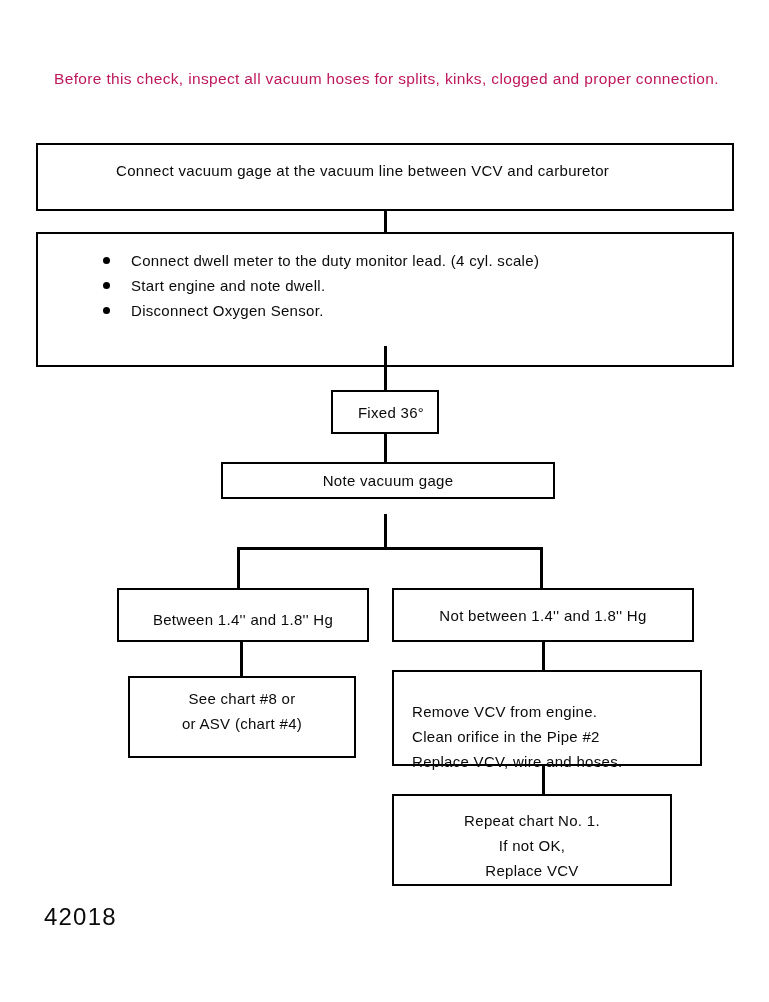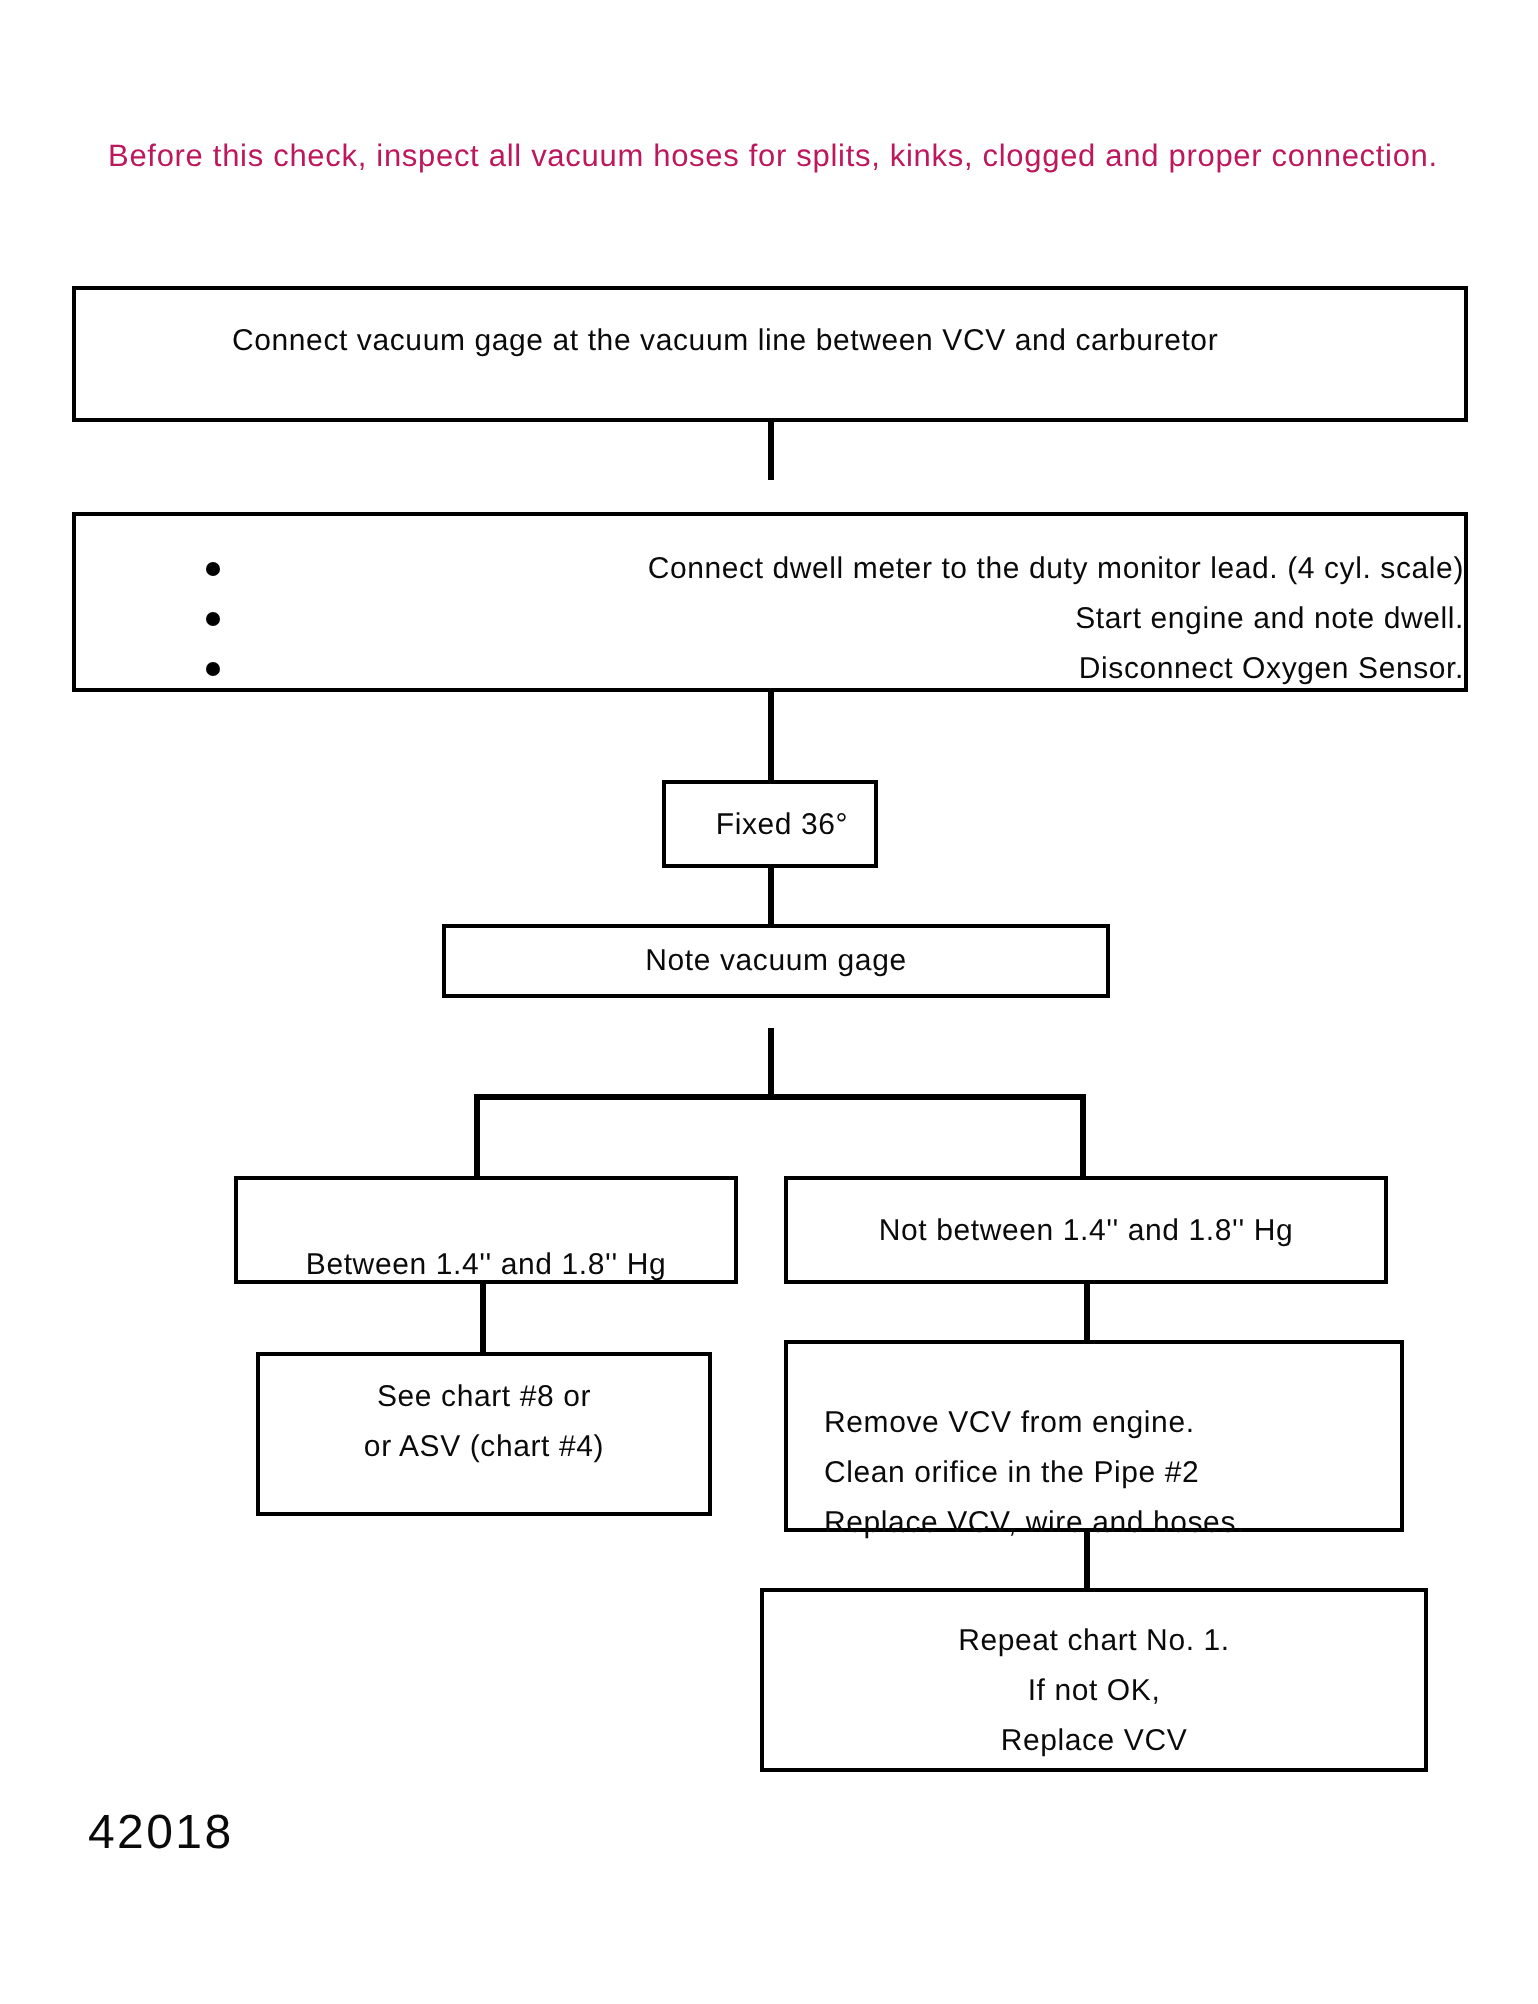--- a/index.html
+++ b/index.html
@@ -60,46 +60,46 @@
     z-index: -1;
   }
 
   .box .inner {
     padding: 12px 16px;
   }
 
   .box-connect     { left: 36px;  top: 143px; width: 698px; height: 68px; }
   .box-connect .inner { padding: 13px 0 0 78px; }
 
-  .box-steps       { left: 36px;  top: 256px; width: 698px; height: 90px; text-align: right; }
+  .box-steps       { left: 36px;  top: 232px; width: 698px; height: 135px; }
   .box-steps .inner { padding: 14px 0 0 60px; }
 
   .box-fixed       { left: 331px; top: 390px; width: 108px; height: 44px; padding-left: 12px; }
   .box-fixed .inner { padding: 0; height: 100%; display: flex;
                       align-items: center; justify-content: center; }
 
   .box-note        { left: 221px; top: 462px; width: 334px; height: 37px; }
   .box-note .inner { padding: 0; height: 100%; display: flex;
                      align-items: center; justify-content: center; }
 
   .box-between     { left: 117px; top: 588px; width: 252px; height: 54px; }
   .box-between .inner { padding: 17px; height: 100%; display: flex;
-                        align-items: center; justify-content: center; }
+                        justify-content: center; }
 
   .box-notbetween  { left: 392px; top: 588px; width: 302px; height: 54px; }
   .box-notbetween .inner { padding: 0; height: 100%; display: flex;
                            align-items: center; justify-content: center; }
 
   .box-seechart    { left: 128px; top: 676px; width: 228px; height: 82px; }
   .box-seechart .inner { padding: 8px 12px 0 12px; text-align: center; }
 
   .box-remove      { left: 392px; top: 670px; width: 310px; height: 96px; }
   .box-remove .inner { padding: 27px 0 0 18px; text-align: left; }
 
-  .box-repeat      { left: 380px; top: 794px; width: 334px; height: 92px; }
+  .box-repeat      { left: 392px; top: 794px; width: 280px; height: 92px; }
   .box-repeat .inner { padding: 12px 0 0 0; text-align: center; }
 
   .line { line-height: 25px; white-space: nowrap; }
   .line-wrap { white-space: normal; }
 
   
   ul.bullets {
     margin: 0;
     padding: 0;
     list-style: none;

